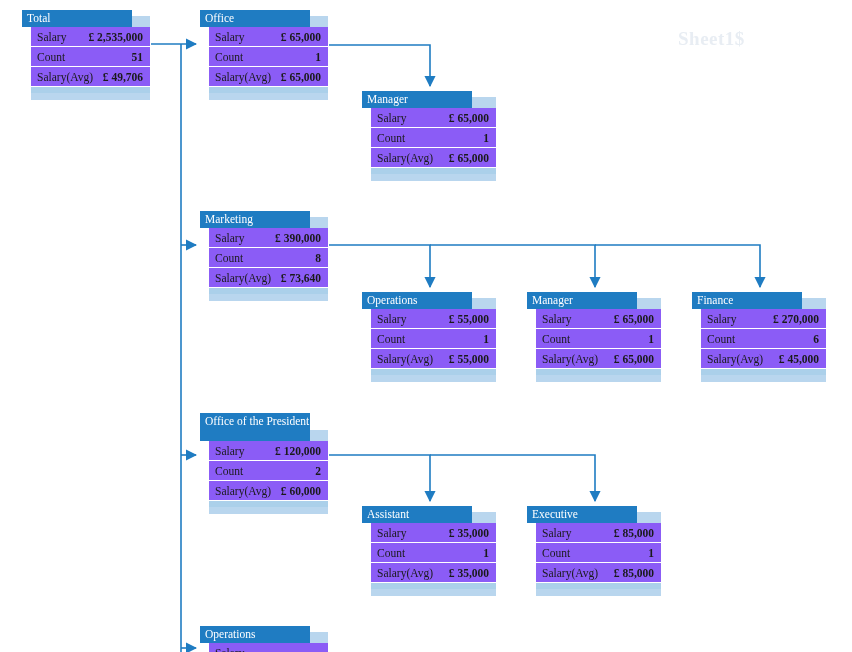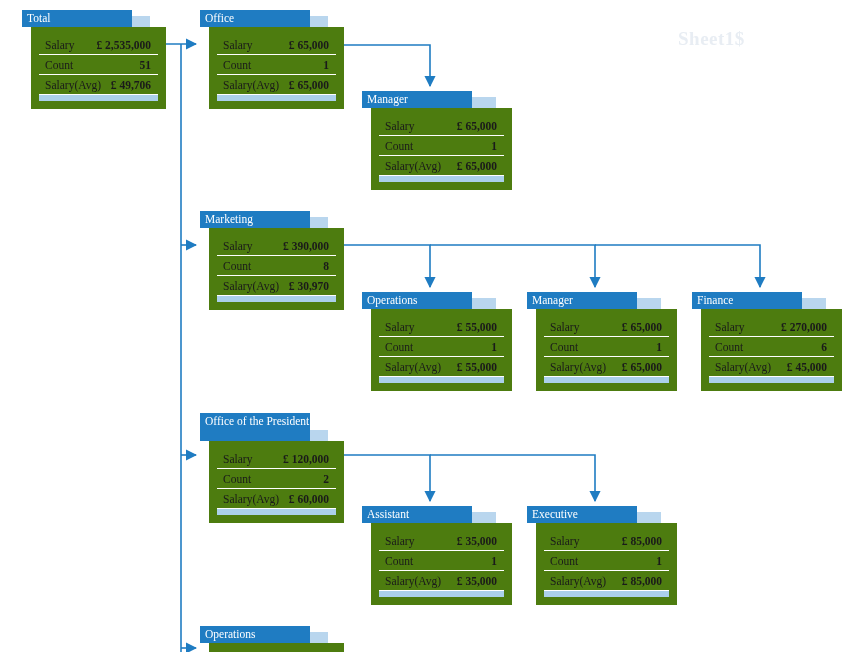--- a/index.html
+++ b/index.html
@@ -83,22 +83,22 @@
     white-space: normal;
     word-break: normal;
   }
 
   
   .node .body {
     position: absolute;
     left: 9px;
     top: 17px;
     width: 119px;
-    background: #4d7c0f;
-    padding: 8px;
+    background: #8b5cf6;
+    padding: 0;
   }
   .node.wide .body { width: 125px; }
   .node.twoline .body { top: 28px; }
 
   .row {
     position: relative;
     height: 20px;
     line-height: 20px;
     font-size: 11.5px;
     color: #1a1a1a;
@@ -235,21 +235,21 @@
       <div class="row">
         <span class="k">Salary</span>
         <span class="v">£ 390,000</span>
       </div>
       <div class="row">
         <span class="k">Count</span>
         <span class="v">8</span>
       </div>
       <div class="row">
         <span class="k">Salary(Avg)</span>
-        <span class="v">£ 30,970</span>
+        <span class="v">£ 73,640</span>
       </div>
       <div class="foot"></div>
     </div>
   </div>
 
   <div class="node wide" style="left:362px; top:292px;">
     <div class="plate"></div>
     <div class="title">Operations</div>
     <div class="body">
       <div class="row">

